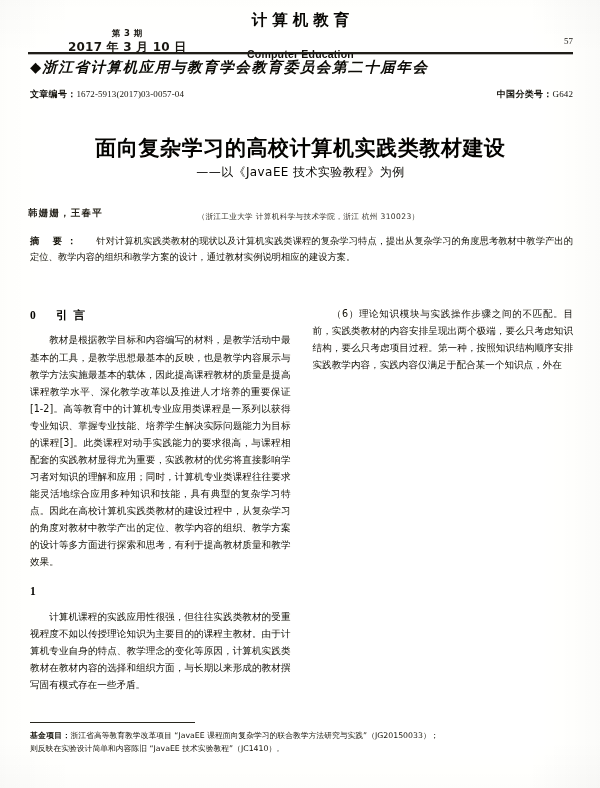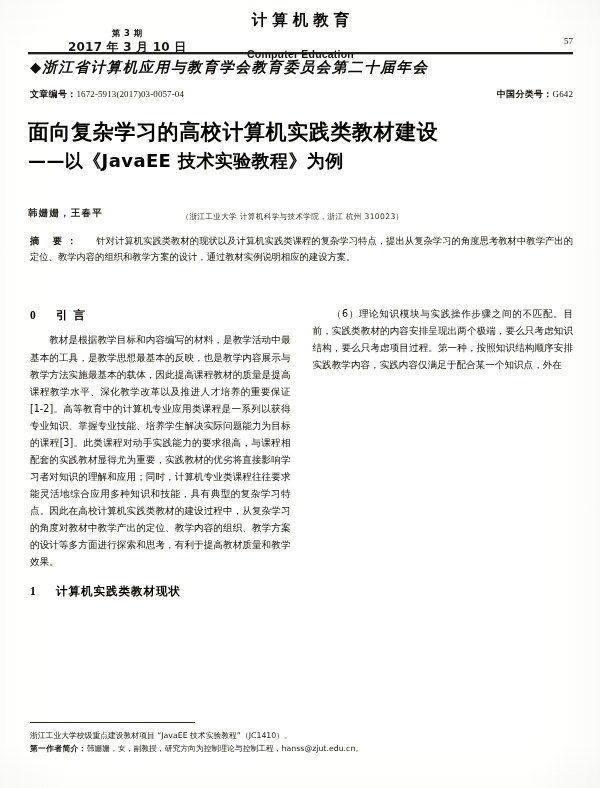--- a/index.html
+++ b/index.html
@@ -127,35 +127,35 @@
     font-size: 9px;
     color: #16140f;
   }
   .meta-label { font-weight: 700; letter-spacing: 0.3px; font-family: Liberation Serif, serif; }
   .meta-value { font-family: "Liberation Serif", serif; letter-spacing: 0.1px; }
 
   
   .title-wrap {
     position: absolute;
     left: 28px;
-    top: 118px;
-    width: 545px;
-    text-align: left;
+    top: 134px;
+    width: 545px;
+    text-align: center;
   }
   .title-main {
     font-size: 21px;
     font-weight: 700;
     letter-spacing: 0.6px;
     color: #090806;
     line-height: 1.35;
     font-family: "DejaVu Sans", "Liberation Sans", sans-serif;
   }
   .title-sub {
-    font-size: 18px;
-    font-weight: 700;
+    font-size: 12px;
+    font-weight: 400;
     letter-spacing: 0.4px;
     color: #090806;
     line-height: 1.45;
     margin-top: 2px;
   }
 
   
   .authors {
     position: absolute;
     left: 28px;
@@ -163,21 +163,21 @@
     width: 545px;
     text-align: left;
     font-size: 9.5px;
     font-weight: 700;
     letter-spacing: 1.2px;
     color: #2a2720;
     filter: blur(0.25px);
   }
   .affil {
     position: absolute;
-    left: 20px;
+    left: 36px;
     top: 212px;
     width: 545px;
     text-align: center;
     font-size: 7.6px;
     letter-spacing: 0.35px;
     color: #35322b;
     filter: blur(0.3px);
   }
 
   
@@ -309,29 +309,29 @@
 
     <div class="col">
       <div class="sec-head first">
         <span class="sec-num">0</span>
         <span class="sec-title">引 言</span>
       </div>
       <p class="para">教材是根据教学目标和内容编写的材料，是教学活动中最基本的工具，是教学思想最基本的反映，也是教学内容展示与教学方法实施最基本的载体，因此提高课程教材的质量是提高课程教学水平、深化教学改革以及推进人才培养的重要保证[1-2]。高等教育中的计算机专业应用类课程是一系列以获得专业知识、掌握专业技能、培养学生解决实际问题能力为目标的课程[3]。此类课程对动手实践能力的要求很高，与课程相配套的实践教材显得尤为重要，实践教材的优劣将直接影响学习者对知识的理解和应用；同时，计算机专业类课程往往要求能灵活地综合应用多种知识和技能，具有典型的复杂学习特点。因此在高校计算机实践类教材的建设过程中，从复杂学习的角度对教材中教学产出的定位、教学内容的组织、教学方案的设计等多方面进行探索和思考，有利于提高教材质量和教学效果。</p>
 
       <div class="sec-head">
         <span class="sec-num">1</span>
-        <span class="sec-title">计算机实践类教材现状</span>
       </div>
+      <p class="para">计算机课程的实践应用性很强，但往往实践类教材的受重视程度不如以传授理论知识为主要目的的课程主教材。由于计算机专业自身的特点、教学理念的变化等原因，计算机实践类教材在教材内容的选择和组织方面，与长期以来形成的教材撰写固有模式存在一些矛盾。</p>
     </div>
 
     <div class="col">
       <p class="para">（6）理论知识模块与实践操作步骤之间的不匹配。目前，实践类教材的内容安排呈现出两个极端，要么只考虑知识结构，要么只考虑项目过程。第一种，按照知识结构顺序安排实践教学内容，实践内容仅满足于配合某一个知识点，外在</p>
     </div>
 
   </div>
 
   <div class="foot-rule"></div>
   <div class="footnotes">
-    <span class="ln">浙江工业大学校级重点建设教材项目 “JavaEE 技术实验教程”（JC1410）。</span>
-    <span class="ln"><span class="lbl">第一作者简介：</span><span>韩姗姗，女，副教授，研究方向为控制理论与控制工程，hanss@zjut.edu.cn。</span></span>
+    <span class="ln"><span class="lbl">基金项目：</span><span>浙江省高等教育教学改革项目 “JavaEE 课程面向复杂学习的联合教学方法研究与实践”（JG20150033）；</span></span>
+    <span class="ln">则反映在实验设计简单和内容陈旧 “JavaEE 技术实验教程”（JC1410）。</span>
   </div>
 
 </div>
 
 </body></html>

